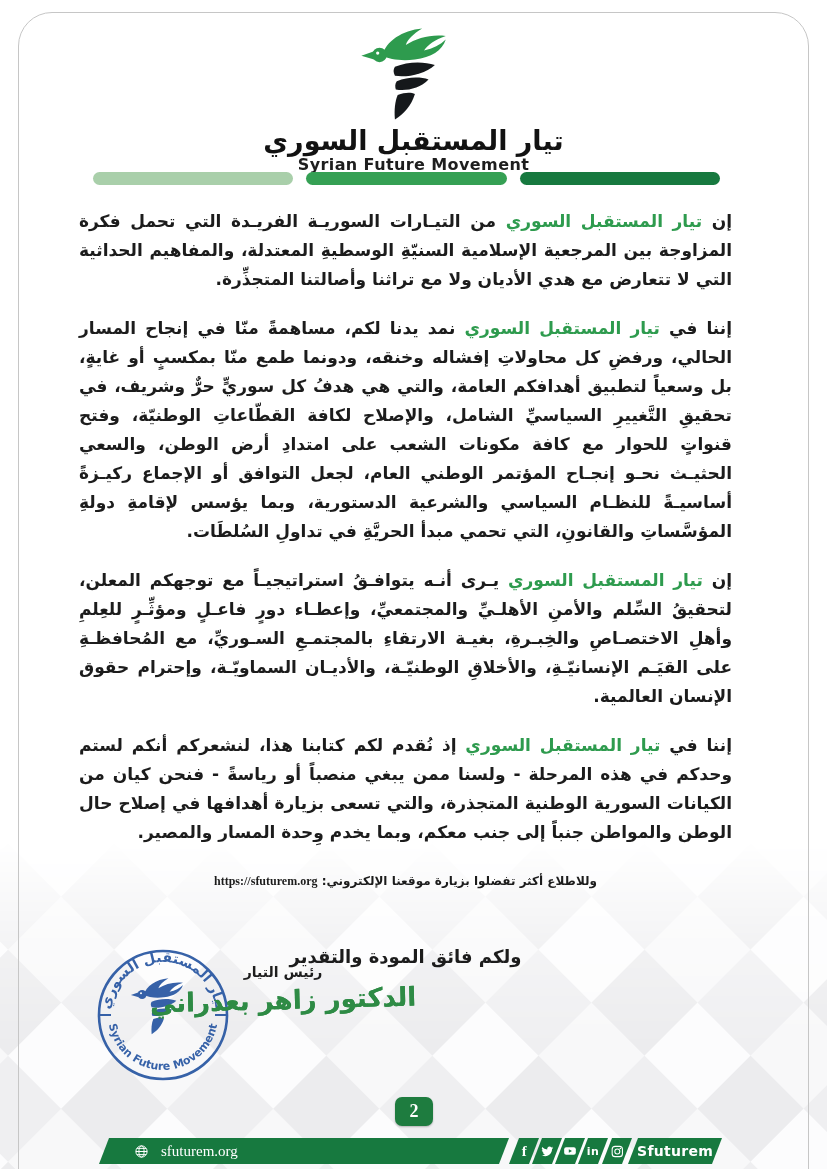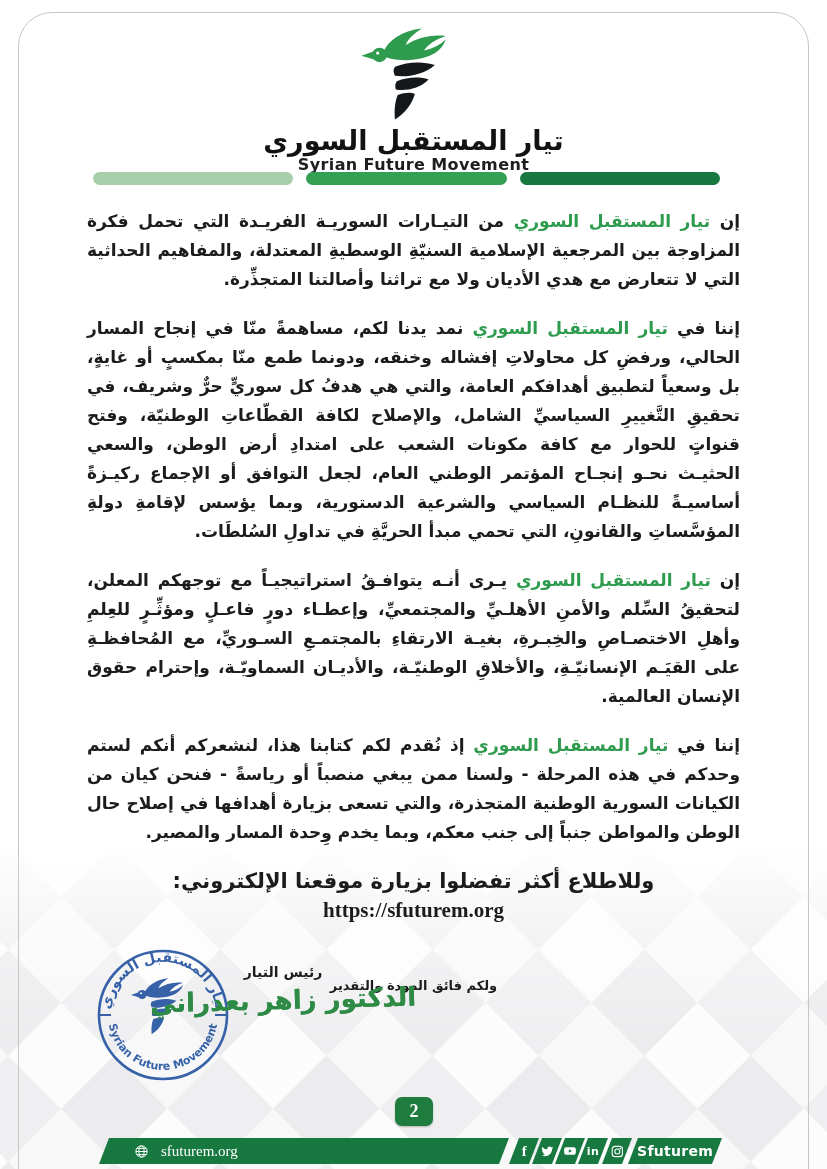--- a/index.html
+++ b/index.html
@@ -29,29 +29,29 @@
   .logo-svg{display:block;margin:0 auto;}
   .logo-ar{font-size:27px;font-weight:bold;color:#121212;line-height:1.1;margin-top:2px;}
   .logo-en{font-size:16px;font-weight:bold;color:#1e1e1e;letter-spacing:.4px;line-height:1.15;}
   .tribar{position:absolute;top:172px;left:93px;width:627px;height:13px;display:flex;gap:13px;z-index:3;direction:ltr;}
   .seg{flex:1;border-radius:7px;}
   .seg1{background:#a9cfaa;}
   .seg2{background:#35a054;}
   .seg3{background:#17793f;}
   
   .content{
-    position:absolute;top:207px;left:87px;width:653px;z-index:3;
+    position:absolute;top:207px;left:79px;width:653px;z-index:3;
     direction:rtl;text-align:justify;color:#1c1c1c;
     font-size:17px;line-height:29px;font-weight:700;
   }
   .content p{margin:0 0 20px 0;}
   .green{color:#2e9b4e;}
-  .url-line{text-align:center;font-size:21px;margin-top:6px !important;}
+  .url-line{text-align:center;font-size:12px;margin-top:6px !important;}
   .url{font-family:"Liberation Serif", serif;font-weight:700;unicode-bidi:embed;direction:ltr;}
-  .closing{text-align:center;font-size:13px;margin-top:46px !important;font-weight:800;}
+  .closing{text-align:center;font-size:18px;margin-top:46px !important;font-weight:800;}
   
   .sig{position:absolute;top:964px;left:150px;width:266px;text-align:center;z-index:5;}
   .sig-title{font-size:14px;font-weight:bold;color:#1e1e1e;}
   .sig-name{
     font-size:26px;font-weight:bold;color:#2e8b45;margin-top:5px;
     transform:rotate(-1.5deg);white-space:nowrap;
     text-shadow:0 0 .4px #2e8b45;
   }
   .stamp{position:absolute;left:94px;top:946px;width:138px;height:138px;z-index:4;opacity:.96;}
   

